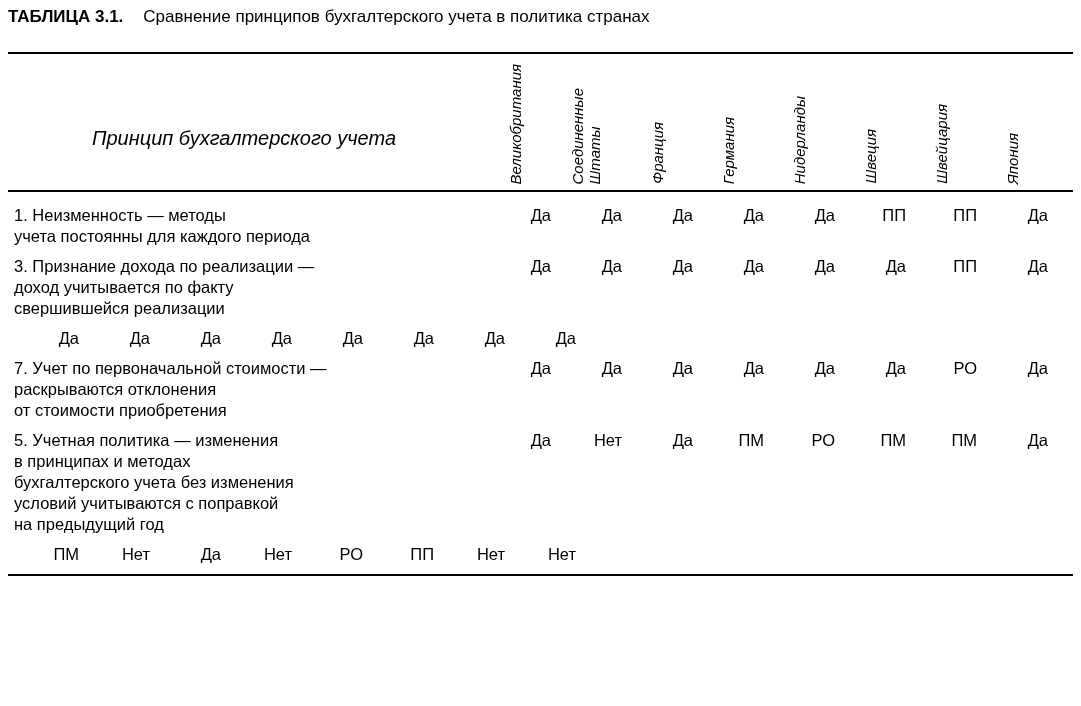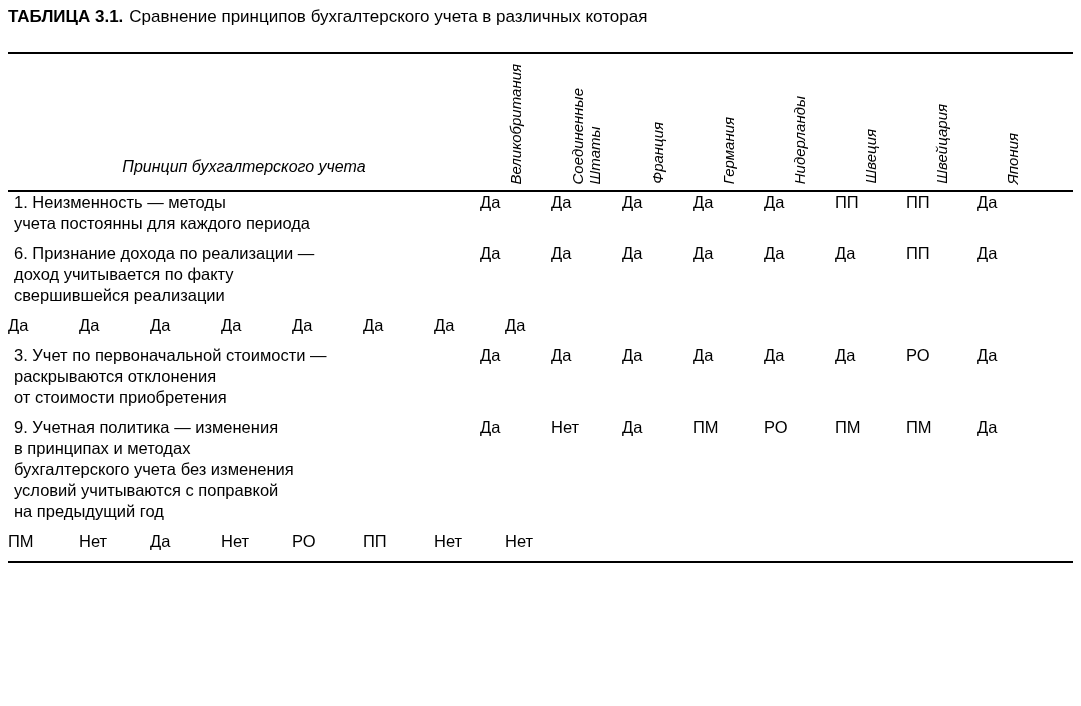--- a/index.html
+++ b/index.html
@@ -18,42 +18,42 @@
     background: #ffffff;
   }
   
   .caption {
     font-size: 17px;
     line-height: 22px;
     margin-bottom: 24px;
     padding-left: 0;
     white-space: nowrap;
   }
-  .caption-label { font-weight: 700; margin-right: 6px; }
+  .caption-label { font-weight: 700; margin-right: 20px; }
   .caption-text { font-weight: 400; }
 
   
   .table {
     width: 1065px;
     border-bottom: 2px solid #000000;
   }
   .thead {
     display: flex;
     height: 140px;
     border-top: 2px solid #000000;
     border-bottom: 2px solid #000000;
   }
   .principle-head {
     width: 472px;
     display: flex;
     align-items: flex-end;
     justify-content: center;
-    padding-bottom: 14px;
+    padding-bottom: 40px;
     font-style: italic;
-    font-size: 16px;
+    font-size: 20px;
   }
   .country-col {
     width: 71px;
     display: flex;
     flex-direction: column;
     justify-content: flex-end;
     align-items: center;
     padding-bottom: 6px;
   }
   .rot {
@@ -61,44 +61,44 @@
     writing-mode: vertical-rl;
     transform: rotate(180deg);
     font-style: italic;
     font-size: 15px;
     line-height: 1.15;
     white-space: pre-line;
     max-height: 128px;
   }
 
   
-  .tbody { }
+  .tbody { padding-top: 13px; }
   .trow {
     display: flex;
     margin-bottom: 9px;
     font-size: 16.5px;
     line-height: 21px;
   }
   .principle-cell {
     width: 472px;
     padding-left: 6px;
     white-space: pre-line;
   }
   .value-cell {
     width: 71px;
-    text-align: left;
+    text-align: right;
   }
 </style>
 </head>
 <body>
 
 <div class="page">
 
   <div class="caption">
-    <span class="caption-label">ТАБЛИЦА 3.1.</span><span class="caption-text">Сравнение принципов бухгалтерского учета в различных которая</span>
+    <span class="caption-label">ТАБЛИЦА 3.1.</span><span class="caption-text">Сравнение принципов бухгалтерского учета в политика странах</span>
   </div>
 
   <div class="table">
 
     <div class="thead">
       <div class="principle-head">Принцип бухгалтерского учета</div>
       <div class="country-col">
           <span class="rot">Великобритания</span>
         </div>
       <div class="country-col">
@@ -134,21 +134,21 @@
         <div class="value-cell">Да</div>
         <div class="value-cell">Да</div>
         <div class="value-cell">Да</div>
         <div class="value-cell">Да</div>
         <div class="value-cell">ПП</div>
         <div class="value-cell">ПП</div>
         <div class="value-cell">Да</div>
       </div>
 
       <div class="trow">
-        <div class="principle-cell">6. Признание дохода по реализации —
+        <div class="principle-cell">3. Признание дохода по реализации —
 доход учитывается по факту
 свершившейся реализации</div>
         <div class="value-cell">Да</div>
         <div class="value-cell">Да</div>
         <div class="value-cell">Да</div>
         <div class="value-cell">Да</div>
         <div class="value-cell">Да</div>
         <div class="value-cell">Да</div>
         <div class="value-cell">ПП</div>
         <div class="value-cell">Да</div>
@@ -159,35 +159,35 @@
         <div class="value-cell">Да</div>
         <div class="value-cell">Да</div>
         <div class="value-cell">Да</div>
         <div class="value-cell">Да</div>
         <div class="value-cell">Да</div>
         <div class="value-cell">Да</div>
         <div class="value-cell">Да</div>
       </div>
 
       <div class="trow">
-        <div class="principle-cell">3. Учет по первоначальной стоимости —
+        <div class="principle-cell">7. Учет по первоначальной стоимости —
 раскрываются отклонения
 от стоимости приобретения</div>
         <div class="value-cell">Да</div>
         <div class="value-cell">Да</div>
         <div class="value-cell">Да</div>
         <div class="value-cell">Да</div>
         <div class="value-cell">Да</div>
         <div class="value-cell">Да</div>
         <div class="value-cell">РО</div>
         <div class="value-cell">Да</div>
       </div>
 
       <div class="trow">
-        <div class="principle-cell">9. Учетная политика — изменения
+        <div class="principle-cell">5. Учетная политика — изменения
 в принципах и методах
 бухгалтерского учета без изменения
 условий учитываются с поправкой
 на предыдущий год</div>
         <div class="value-cell">Да</div>
         <div class="value-cell">Нет</div>
         <div class="value-cell">Да</div>
         <div class="value-cell">ПМ</div>
         <div class="value-cell">РО</div>
         <div class="value-cell">ПМ</div>

